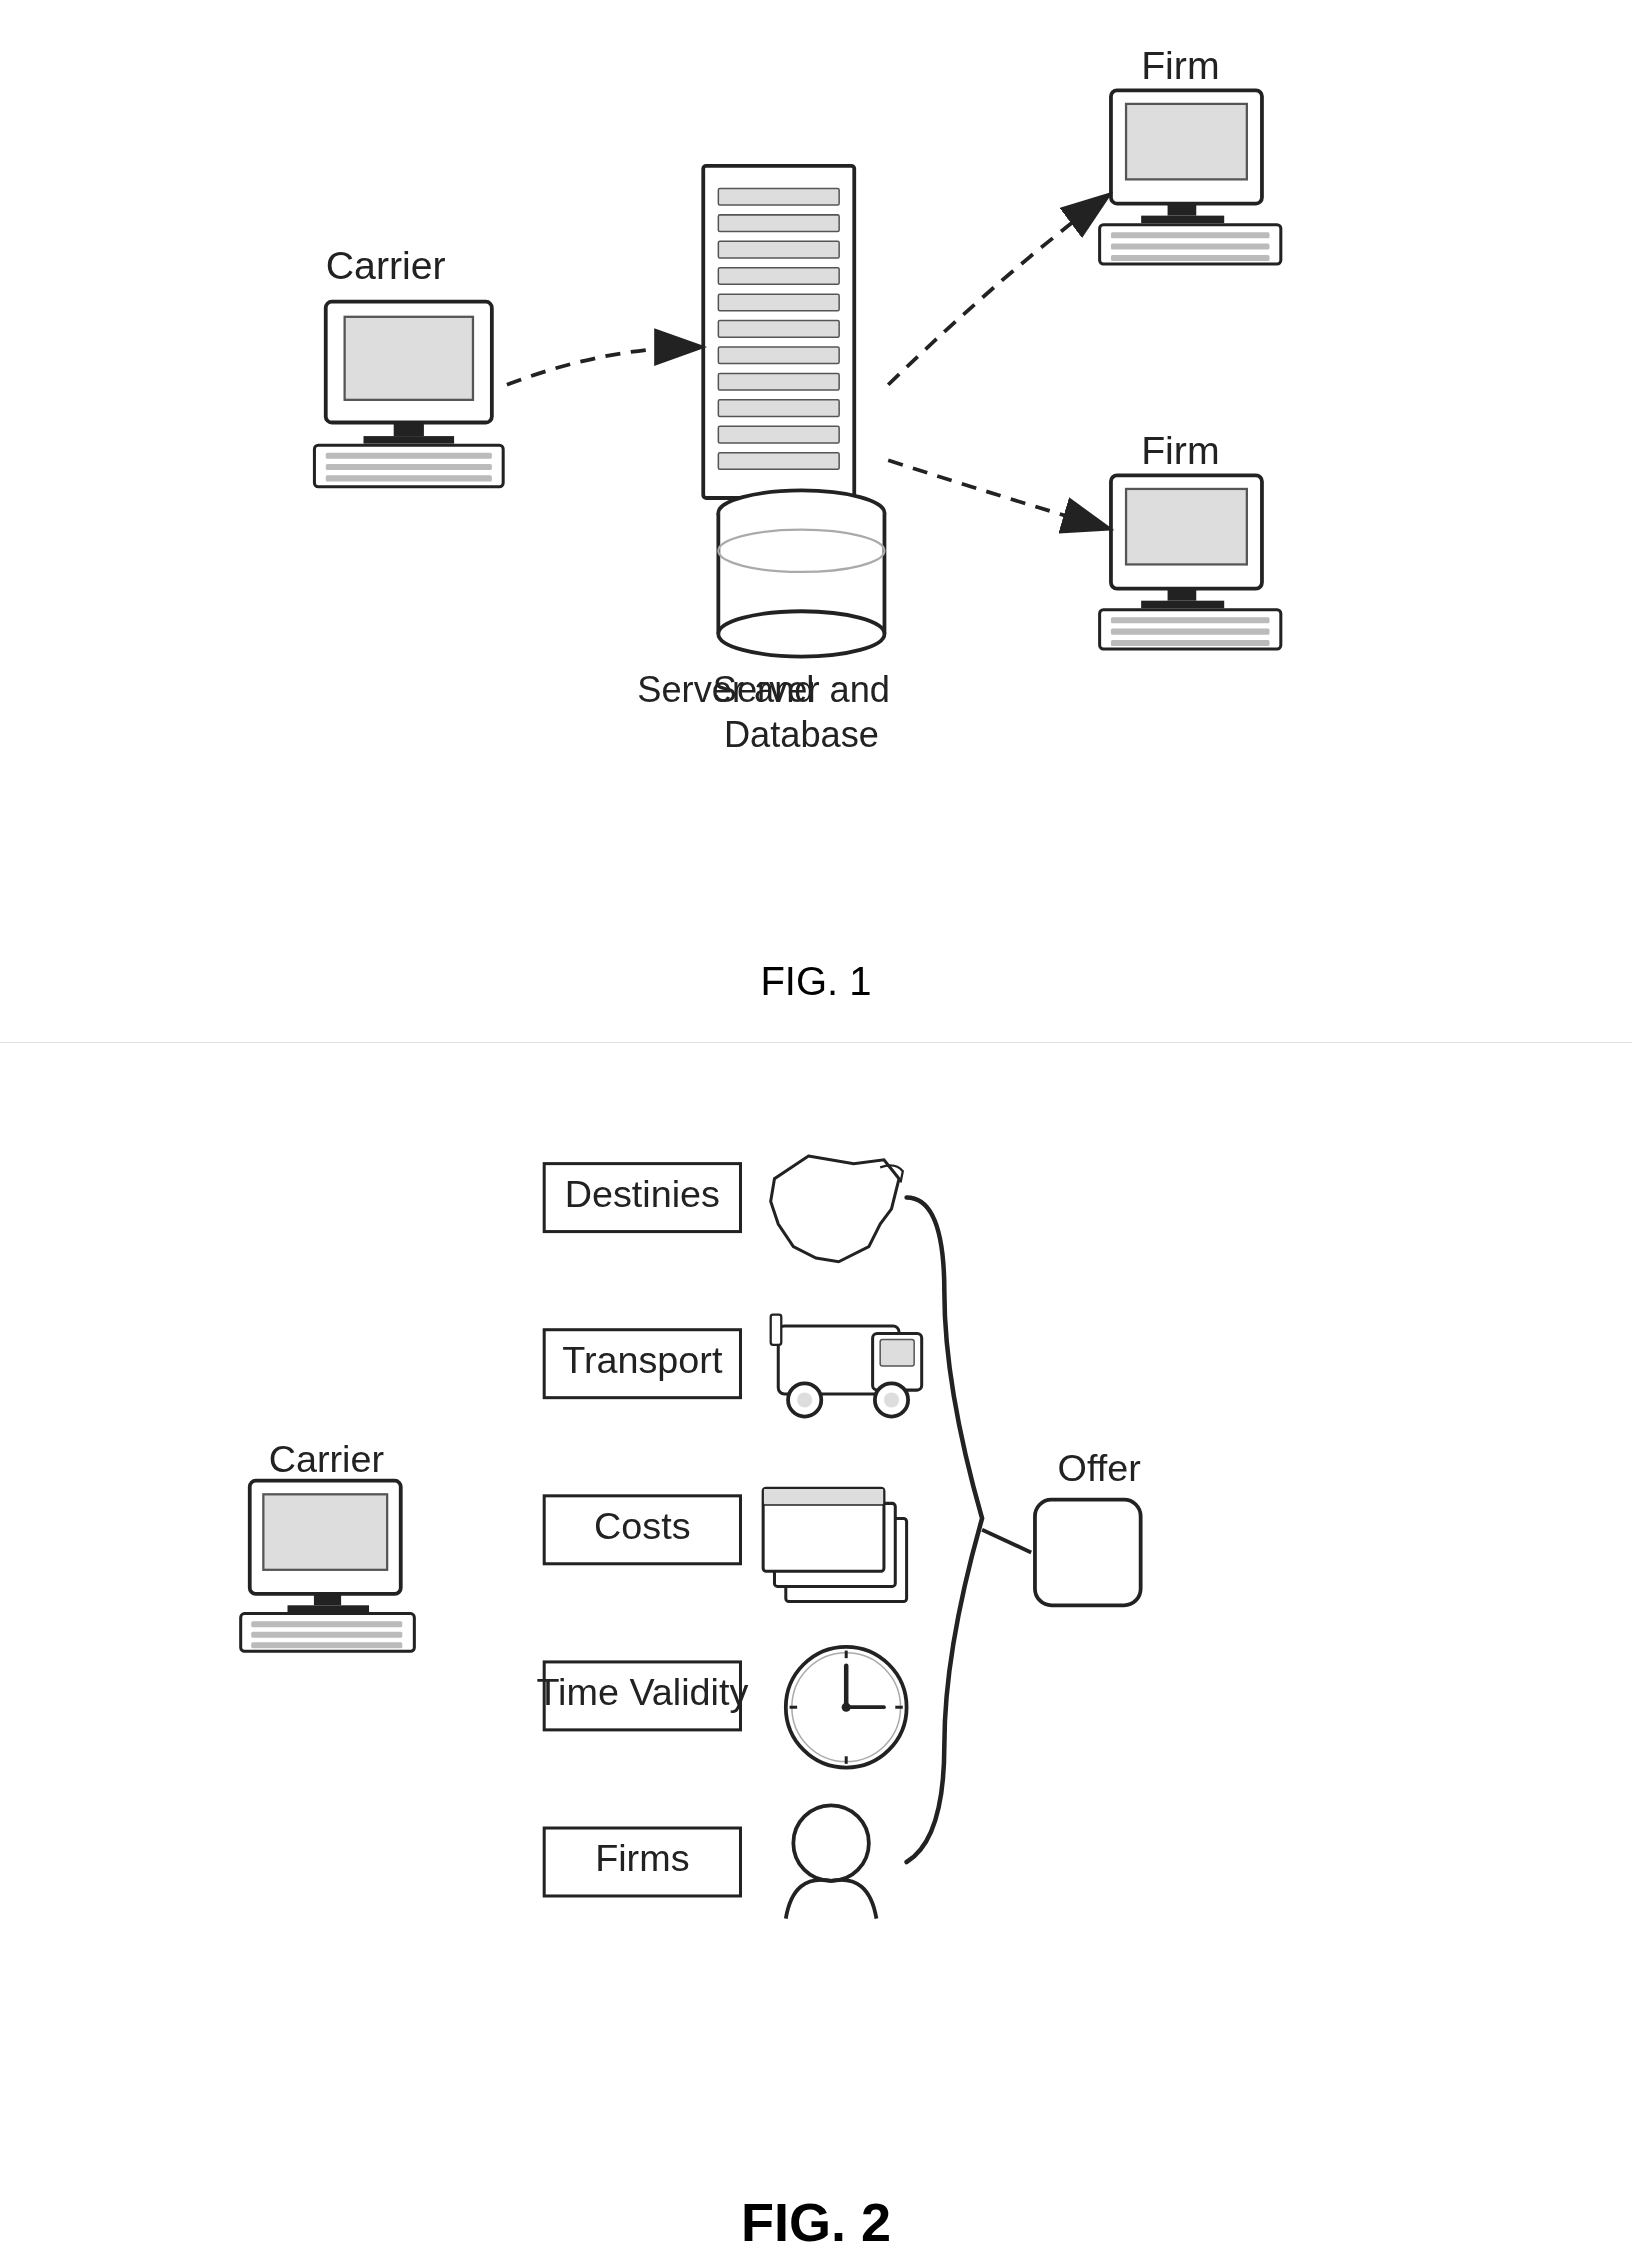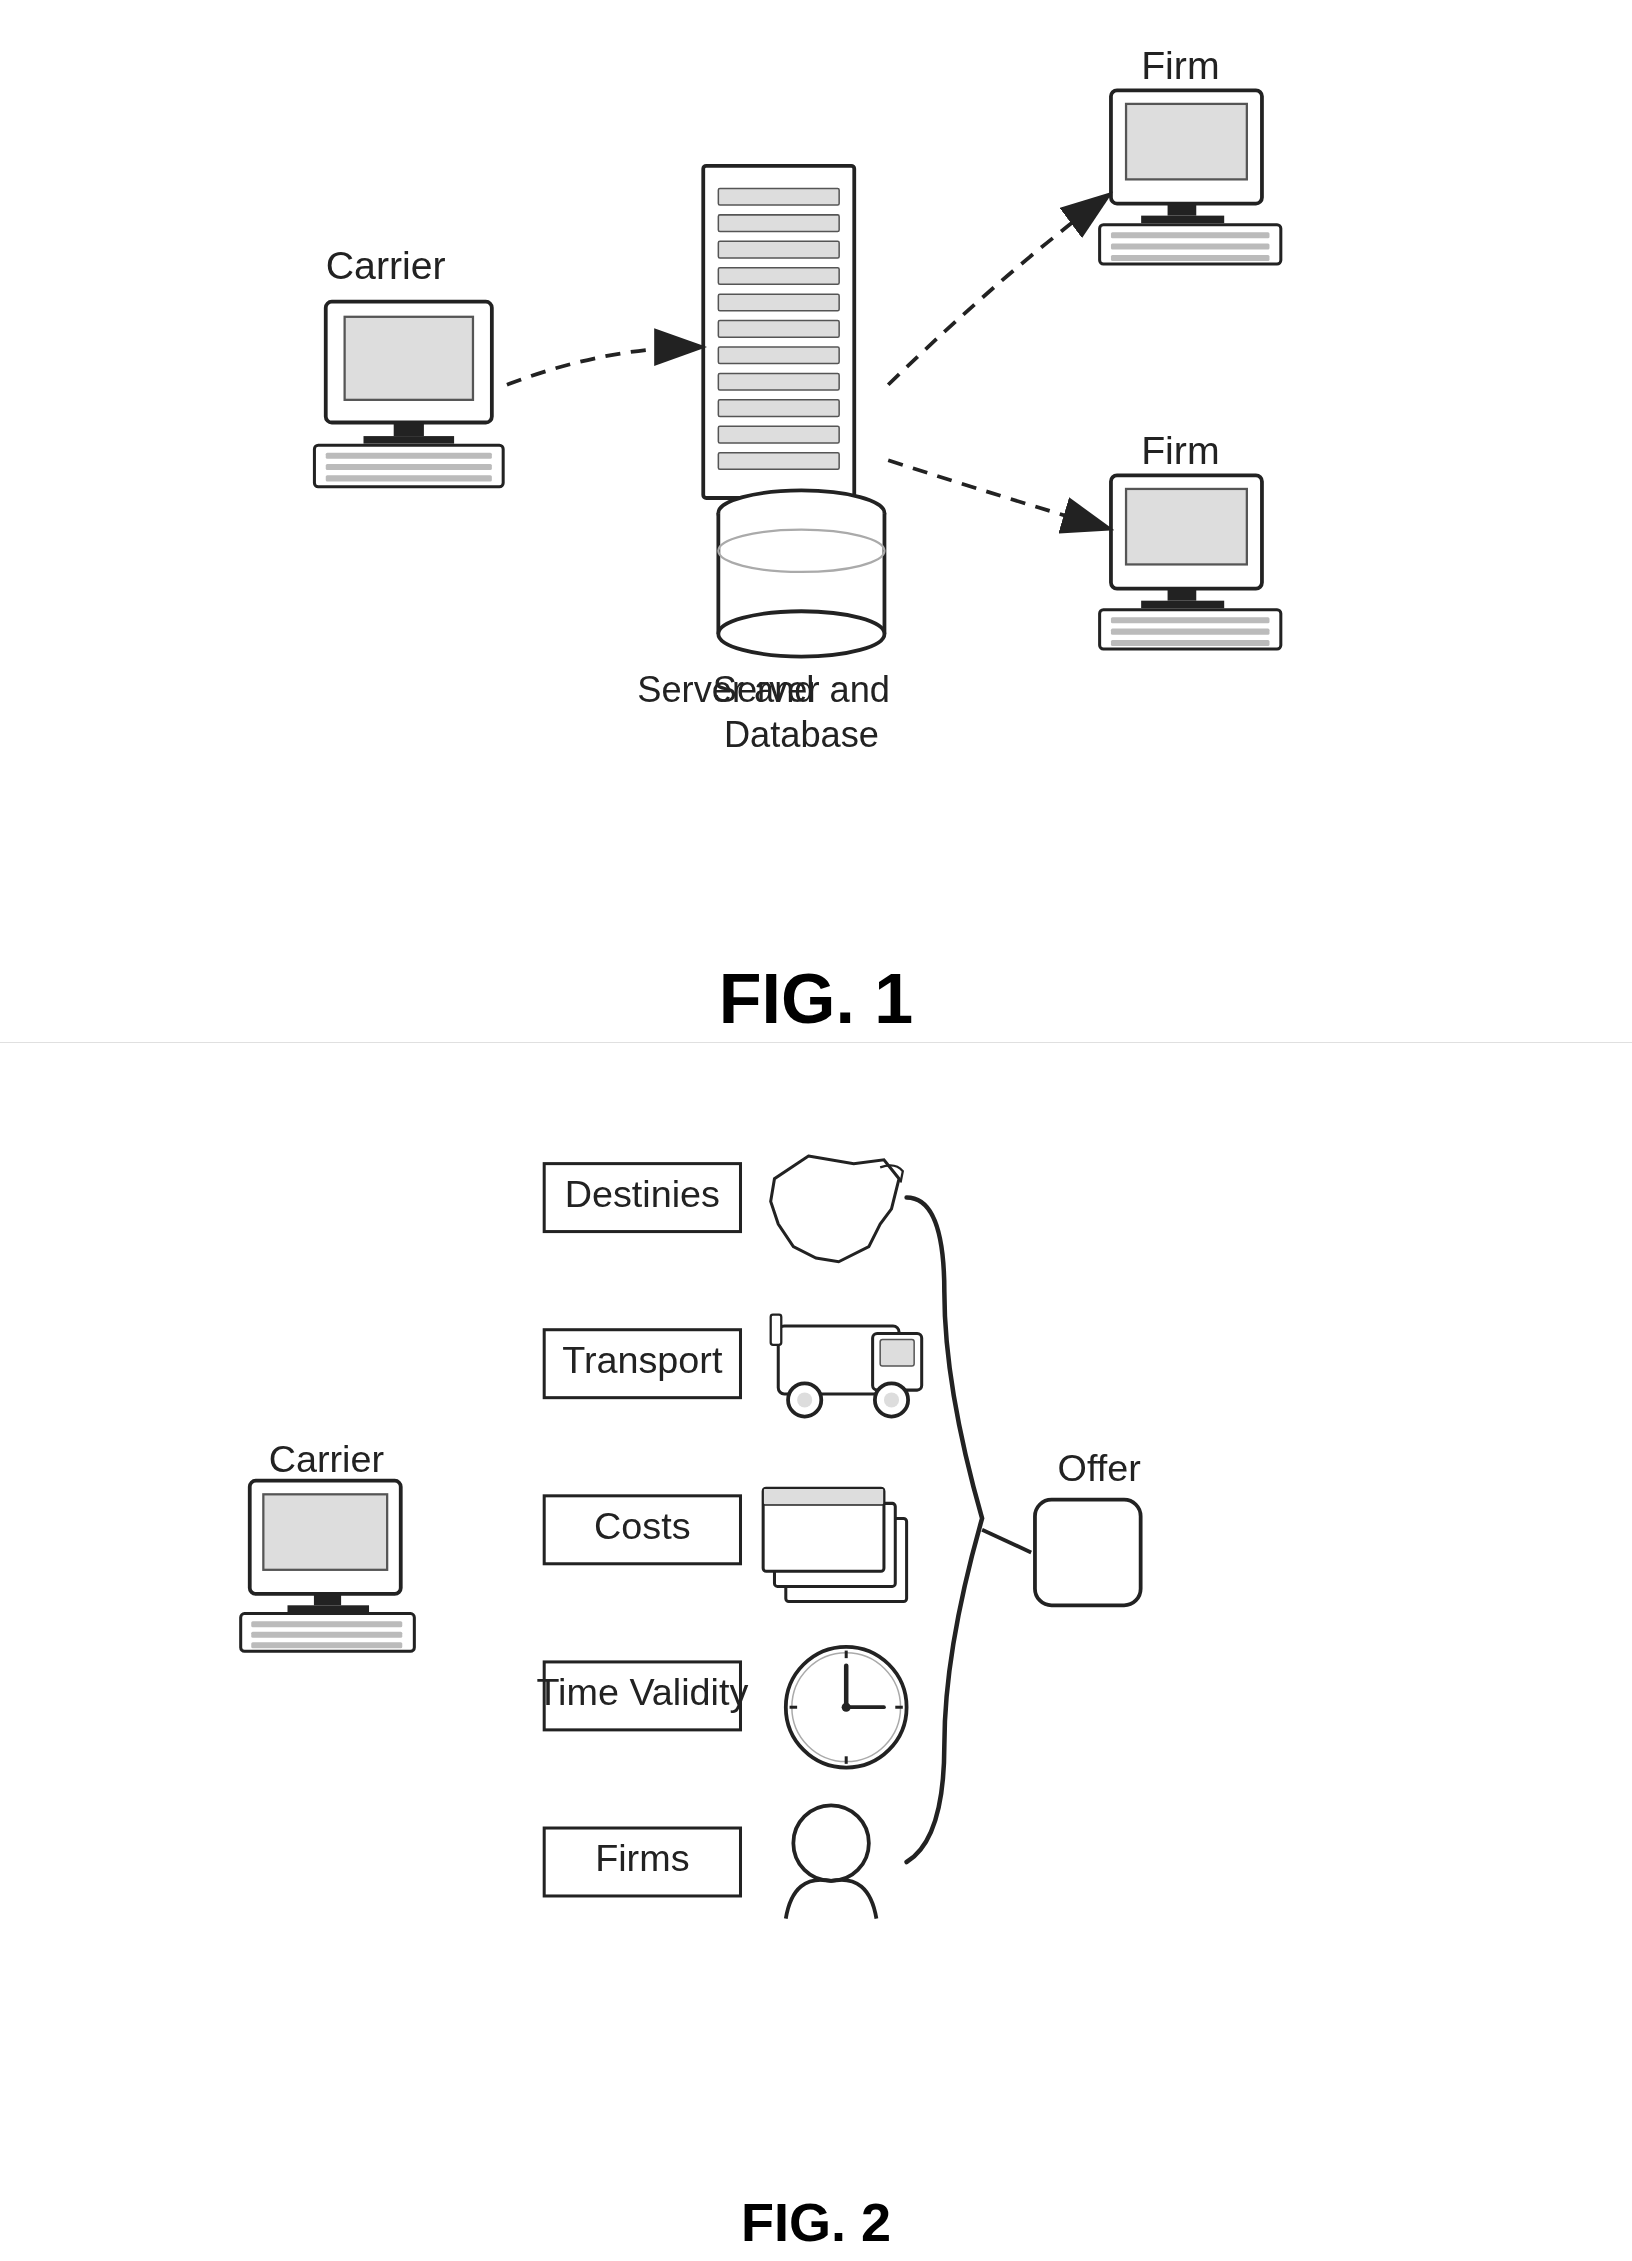--- a/index.html
+++ b/index.html
@@ -33,22 +33,22 @@
     }
 
     .fig1-diagram {
       width: 1057px;
       height: 906px;
       position: relative;
       margin-top: 45px;
     }
 
     .fig1-caption {
-      font-size: 70px;
-      font-weight: bold;
+      font-size: 40px;
+      font-weight: normal;
       text-align: right;
       margin-top: 7.6px;
     }
 
     
     .fig2-section {
       width: 100%;
       height: 1219px;
       position: relative;
       display: flex;

